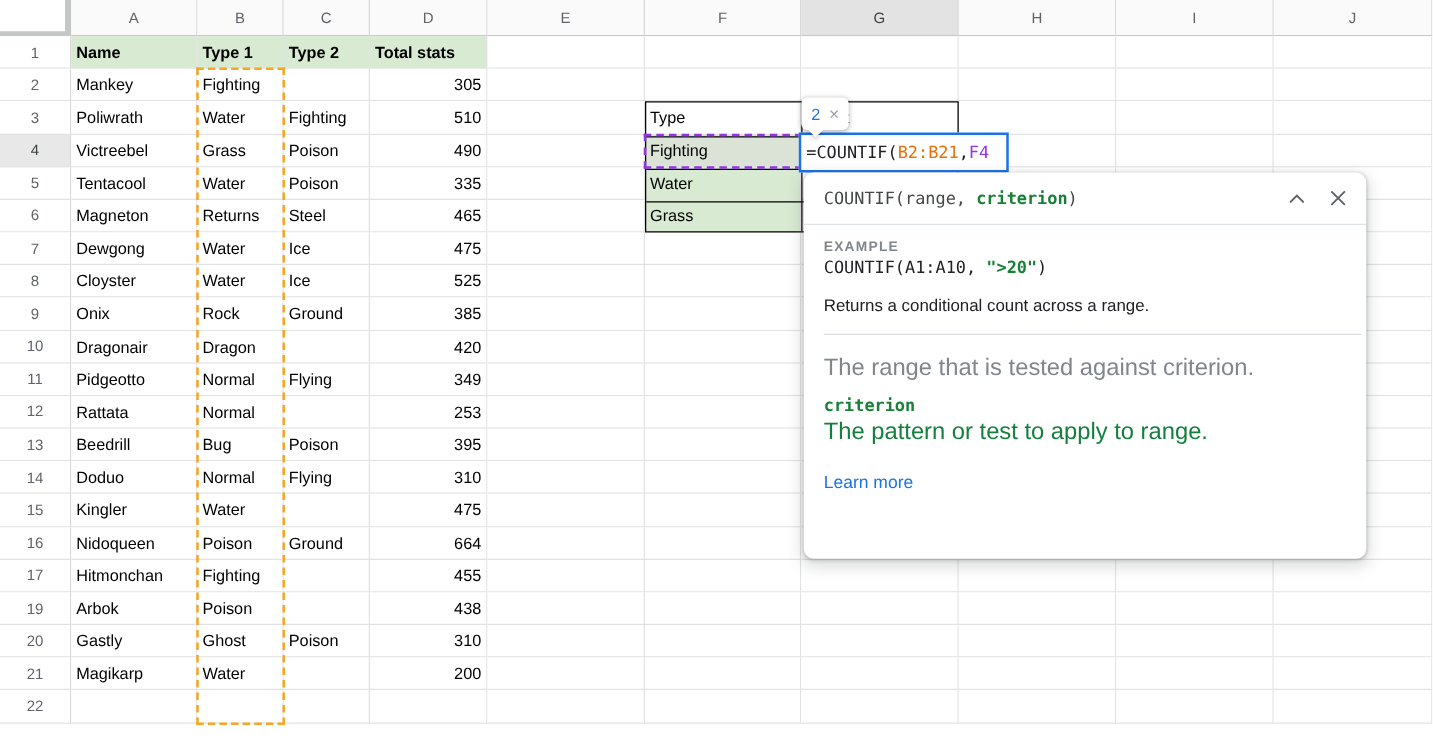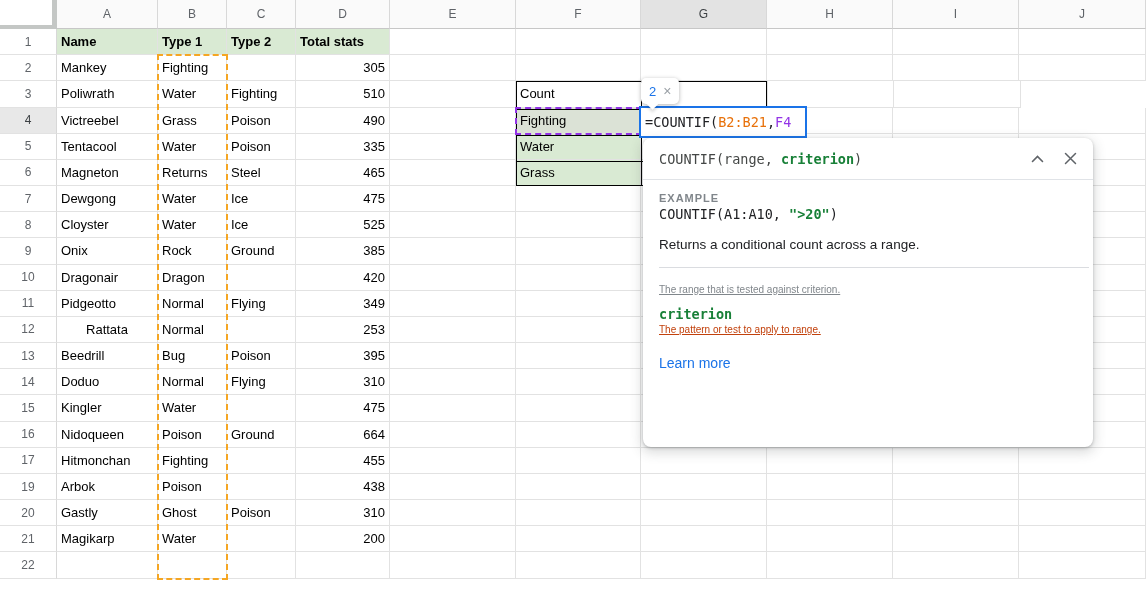--- a/index.html
+++ b/index.html
@@ -64,23 +64,23 @@
   .hicons { display:flex; align-items:center; gap:20px; }
   .hicons .icon { display:flex; align-items:center; cursor:pointer; }
   .hb { padding:12px 16px 0; }
   .lbl { font-size:11px; font-weight:700; letter-spacing:1px; color:#80868b; margin-bottom:2px; }
   .code { font-family:"DejaVu Sans Mono", monospace; font-size:13.5px; color:#202124; margin-bottom:15px; white-space:nowrap; }
   .about { font-size:13.5px; color:#202124; margin-top:3px; }
   .hdiv { border-top:1px solid #dadce0; margin:15px -12px 16px 0; }
   .argname { font-size:13.5px; margin-bottom:2px; }
   .argname.muted { color:#80868b; }
   .argname.green { color:#188038; font-weight:700; }
-  .argdesc { font-size:10px; margin-bottom:11px;text-decoration:underline; }
+  .argdesc { font-size:19px; margin-bottom:11px; }
   .argdesc.muted { color:#80868b; }
-  .argdesc.dark { color:#c2410c; }
+  .argdesc.dark { color:#15803d; }
   .learn { display:inline-block; margin-top:9px; color:#1a73e8; font-size:14px; text-decoration:none; cursor:pointer; }
 </style>
 </head>
 <body>
 
 <div class="sheet">
 
   <div class="chrow">
     <div class="corner"></div>
 
@@ -123,20 +123,21 @@
         <div class="cell" style="width: 126px;"></div>
         <div class="cell" style="width: 127px;"></div>
       </div>
       <div class="row">
         <div class="rowhead">3</div>
         <div class="cell" style="width: 101px;">Poliwrath</div>
         <div class="cell" style="width: 69px;">Water</div>
         <div class="cell" style="width: 69px;">Fighting</div>
         <div class="cell num" style="width: 94px;">510</div>
         <div class="cell" style="width: 126px;"></div>
+        <div class="cell" style="width: 125px;">Type</div>
         <div class="cell" style="width: 126px;">Count</div>
         <div class="cell" style="width: 126px;"></div>
         <div class="cell" style="width: 126px;"></div>
         <div class="cell" style="width: 127px;"></div>
       </div>
       <div class="row">
         <div class="rowhead hl">4</div>
         <div class="cell" style="width: 101px;">Victreebel</div>
         <div class="cell" style="width: 69px;">Grass</div>
         <div class="cell" style="width: 69px;">Poison</div>
@@ -234,21 +235,21 @@
         <div class="cell num" style="width: 94px;">349</div>
         <div class="cell" style="width: 126px;"></div>
         <div class="cell" style="width: 125px;"></div>
         <div class="cell" style="width: 126px;"></div>
         <div class="cell" style="width: 126px;"></div>
         <div class="cell" style="width: 126px;"></div>
         <div class="cell" style="width: 127px;"></div>
       </div>
       <div class="row">
         <div class="rowhead">12</div>
-        <div class="cell" style="width: 101px; text-align: center;">Rattata</div>
+        <div class="cell" style="width: 101px;">Rattata</div>
         <div class="cell" style="width: 69px;">Normal</div>
         <div class="cell" style="width: 69px;"></div>
         <div class="cell num" style="width: 94px;">253</div>
         <div class="cell" style="width: 126px;"></div>
         <div class="cell" style="width: 125px;"></div>
         <div class="cell" style="width: 126px;"></div>
         <div class="cell" style="width: 126px;"></div>
         <div class="cell" style="width: 126px;"></div>
         <div class="cell" style="width: 127px;"></div>
       </div>

